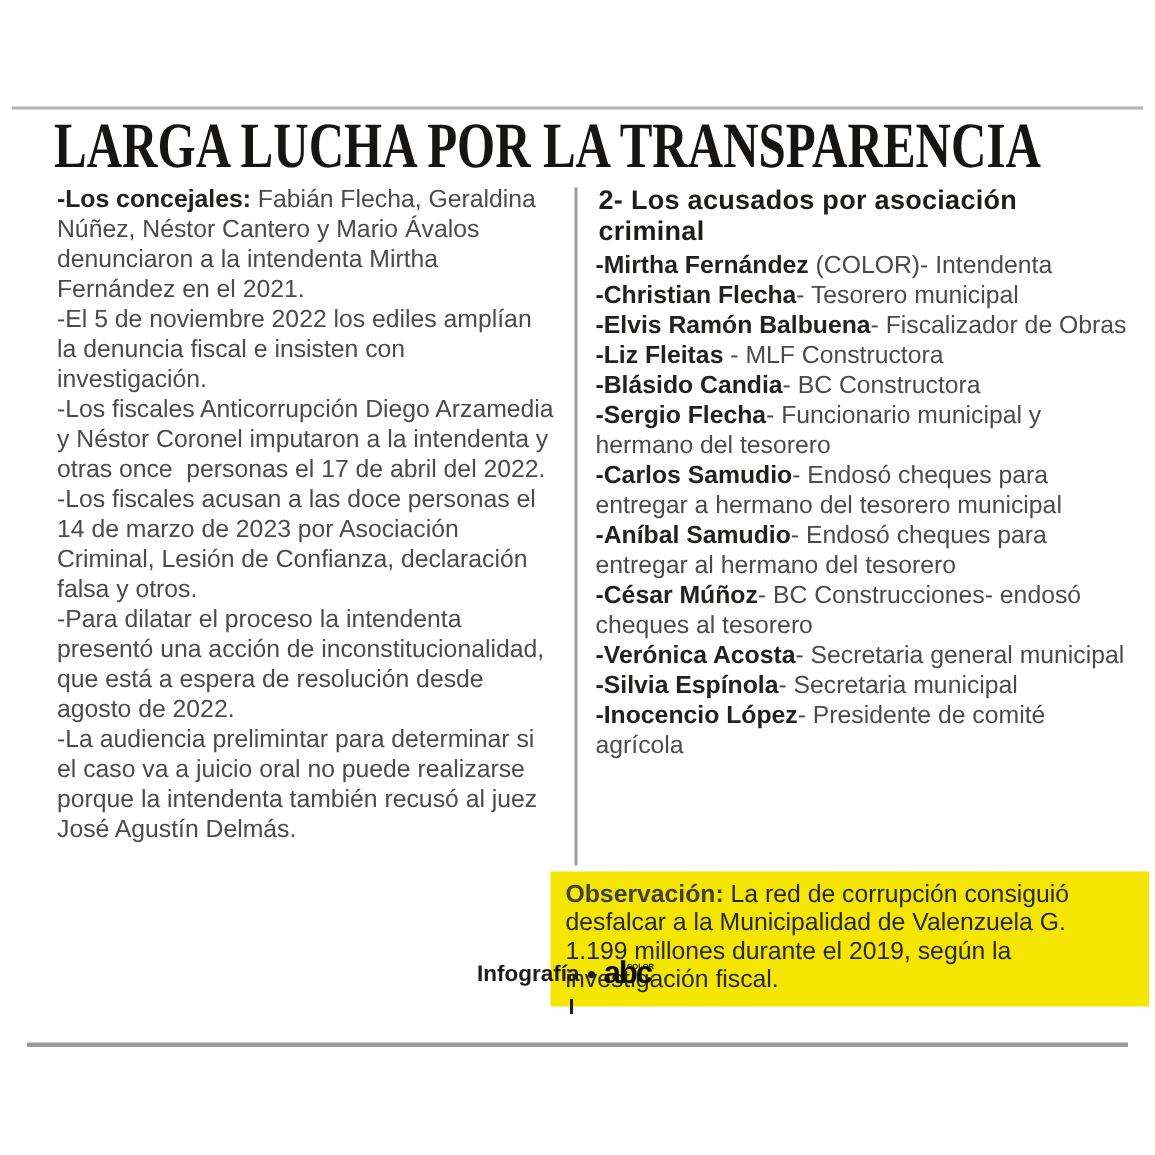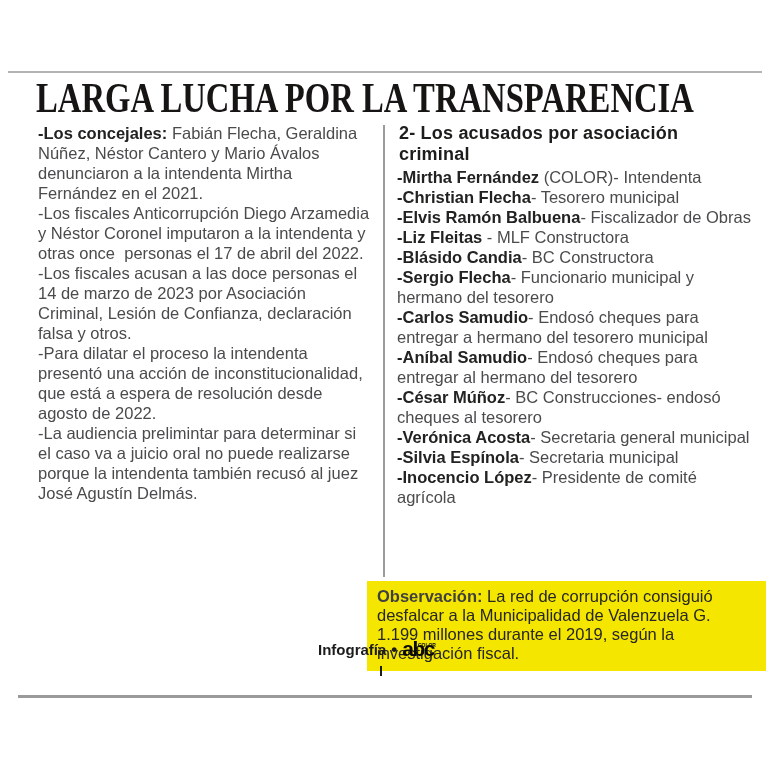--- a/index.html
+++ b/index.html
@@ -52,20 +52,21 @@
 <body>
 
 <div class="page">
 
   <div class="rule-top"></div>
 
   <h1 class="title">LARGA LUCHA POR LA TRANSPARENCIA</h1>
 
   <div class="col col-left">
     <p><b>-Los concejales:</b><span> Fabián Flecha, Geraldina Núñez, Néstor Cantero y Mario Ávalos denunciaron a la intendenta Mirtha Fernández en el 2021.</span></p>
+    <p><span>-El 5 de noviembre 2022 los ediles amplían  la denuncia fiscal e insisten con investigación.</span></p>
     <p><span>-Los fiscales Anticorrupción Diego Arzamedia  y Néstor Coronel imputaron a la intendenta y otras once  personas el 17 de abril del 2022.</span></p>
     <p><span>-Los fiscales acusan a las doce personas el 14 de marzo de 2023 por Asociación Criminal, Lesión de Confianza, declaración falsa y otros.</span></p>
     <p><span>-Para dilatar el proceso la intendenta  presentó una acción de inconstitucionalidad, que está a espera de resolución desde agosto de 2022.</span></p>
     <p><span>-La audiencia prelimintar para determinar si el caso va a juicio oral no puede realizarse porque la intendenta también recusó al juez José Agustín Delmás.</span></p>
   </div>
 
   <div class="divider-v"></div>
 
   <div class="col col-right">
     <h2>2- Los acusados por asociación criminal</h2>

